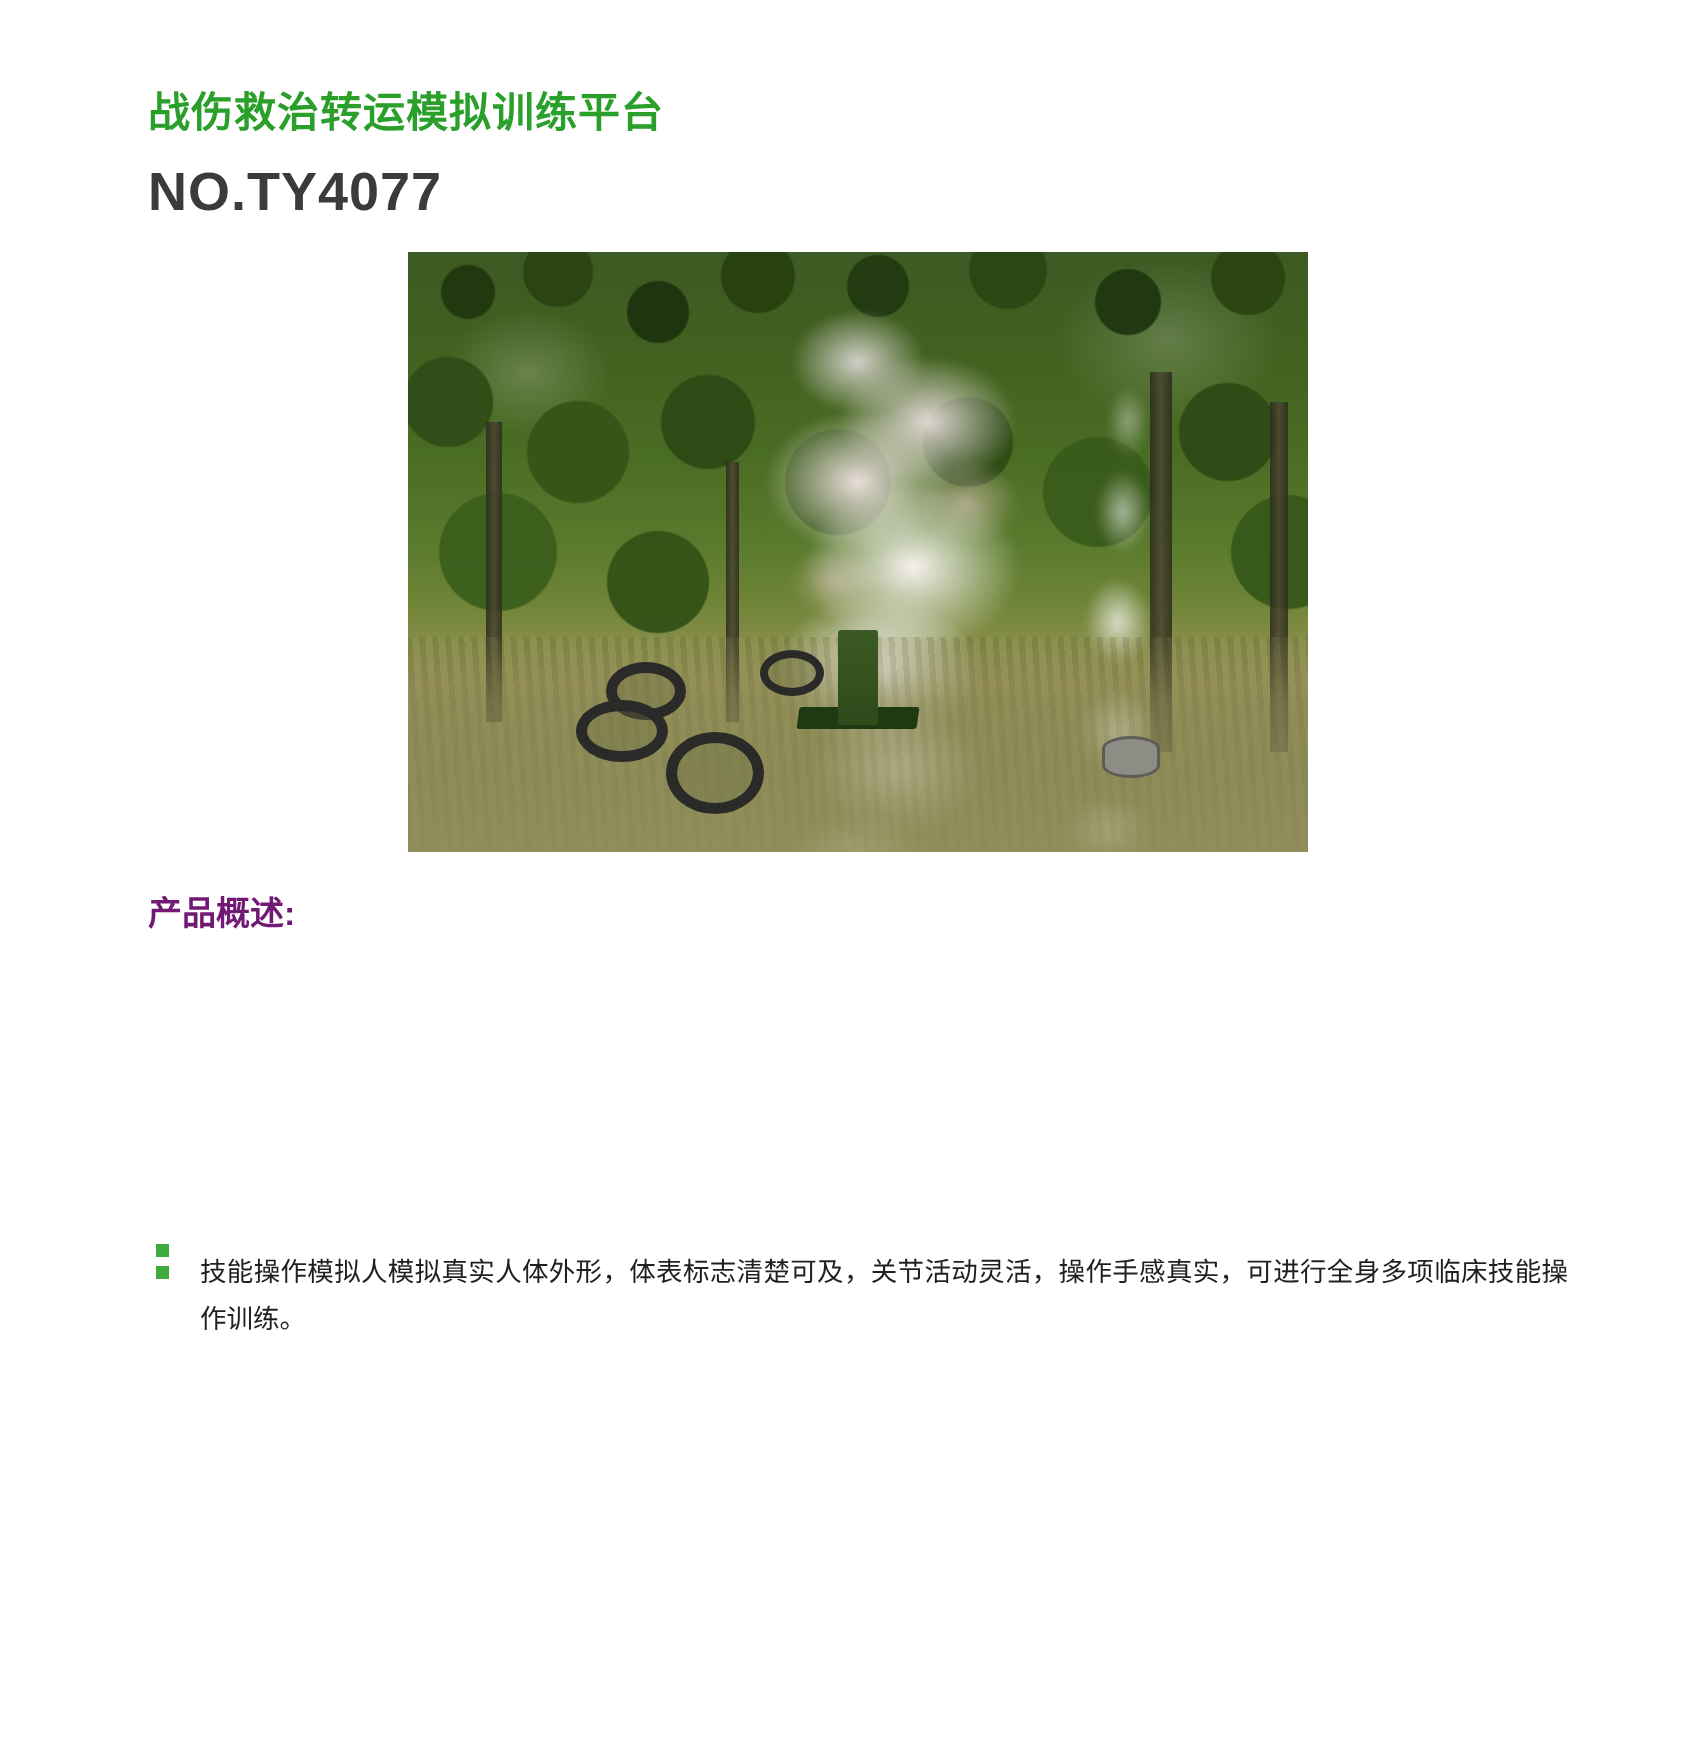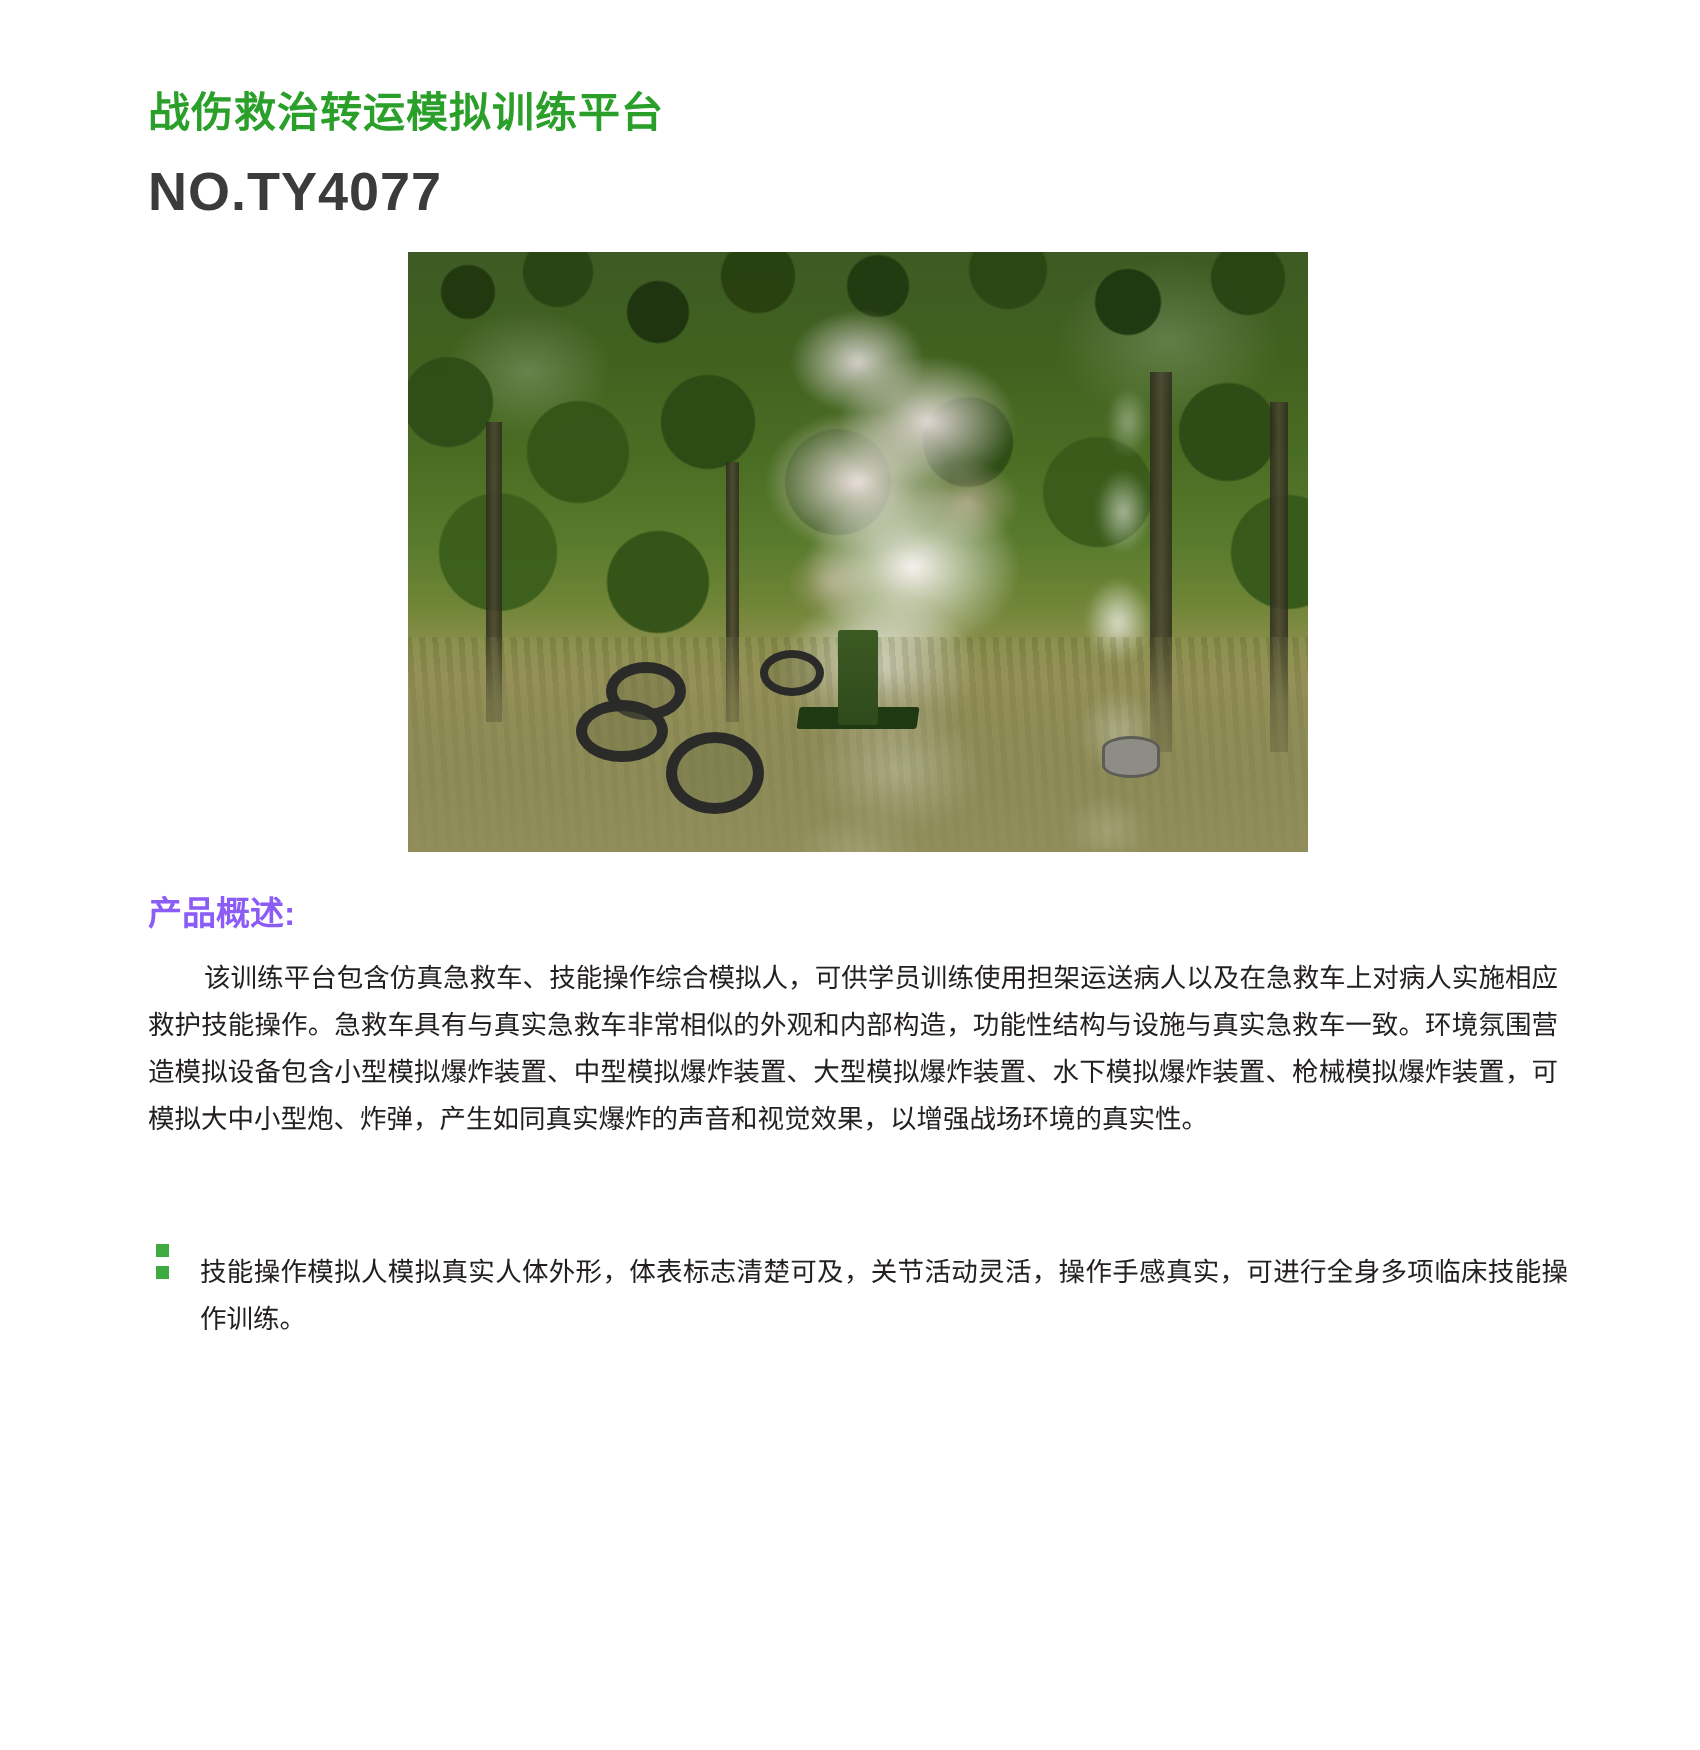--- a/index.html
+++ b/index.html
@@ -173,21 +173,21 @@
     border-radius: 50%/30%;
   }
 
   
   .section-head {
     position: absolute;
     left: 148px;
     top: 886px;
     font-size: 34px;
     font-weight: bold;
-    color: #8b5cf6;
+    color: #701a75;
     white-space: nowrap;
   }
   .overview {
     position: absolute;
     left: 148px;
     top: 955px;
     width: 1410px;
     font-size: 26.5px;
     line-height: 47px;
     text-indent: 56px;
@@ -241,21 +241,20 @@
       <div class="tire" style="left:198px;top:410px;width:58px;height:36px;"></div>
       <div class="tire" style="left:168px;top:448px;width:70px;height:40px;"></div>
       <div class="tire" style="left:258px;top:480px;width:76px;height:60px;"></div>
       <div class="pipe" style="left:694px;top:484px;width:52px;height:36px;"></div>
       <div class="tire" style="left:352px;top:398px;width:48px;height:30px;border-width:8px;"></div>
     </div>
   </div>
 
   <div class="section-head">产品概述:</div>
 
-  <div class="overview">该训练平台包含仿真急救车、技能操作综合模拟人，可供学员训练使用担架运送病人以及在急救车上对病人实施相应救护技能操作。急救车具有与真实急救车非常相似的外观和内部构造，功能性结构与设施与真实急救车一致。环境氛围营造模拟设备包含小型模拟爆炸装置、中型模拟爆炸装置、大型模拟爆炸装置、水下模拟爆炸装置、枪械模拟爆炸装置，可模拟大中小型炮、炸弹，产生如同真实爆炸的声音和视觉效果，以增强战场环境的真实性。</div>
 
   <div class="bullets">
     <div class="bullet">
       <span class="marker"></span>
     </div>
     <div class="bullet">
       <span class="marker"></span>
       <span>技能操作模拟人模拟真实人体外形，体表标志清楚可及，关节活动灵活，操作手感真实，可进行全身多项临床技能操作训练。</span>
     </div>
   </div>

